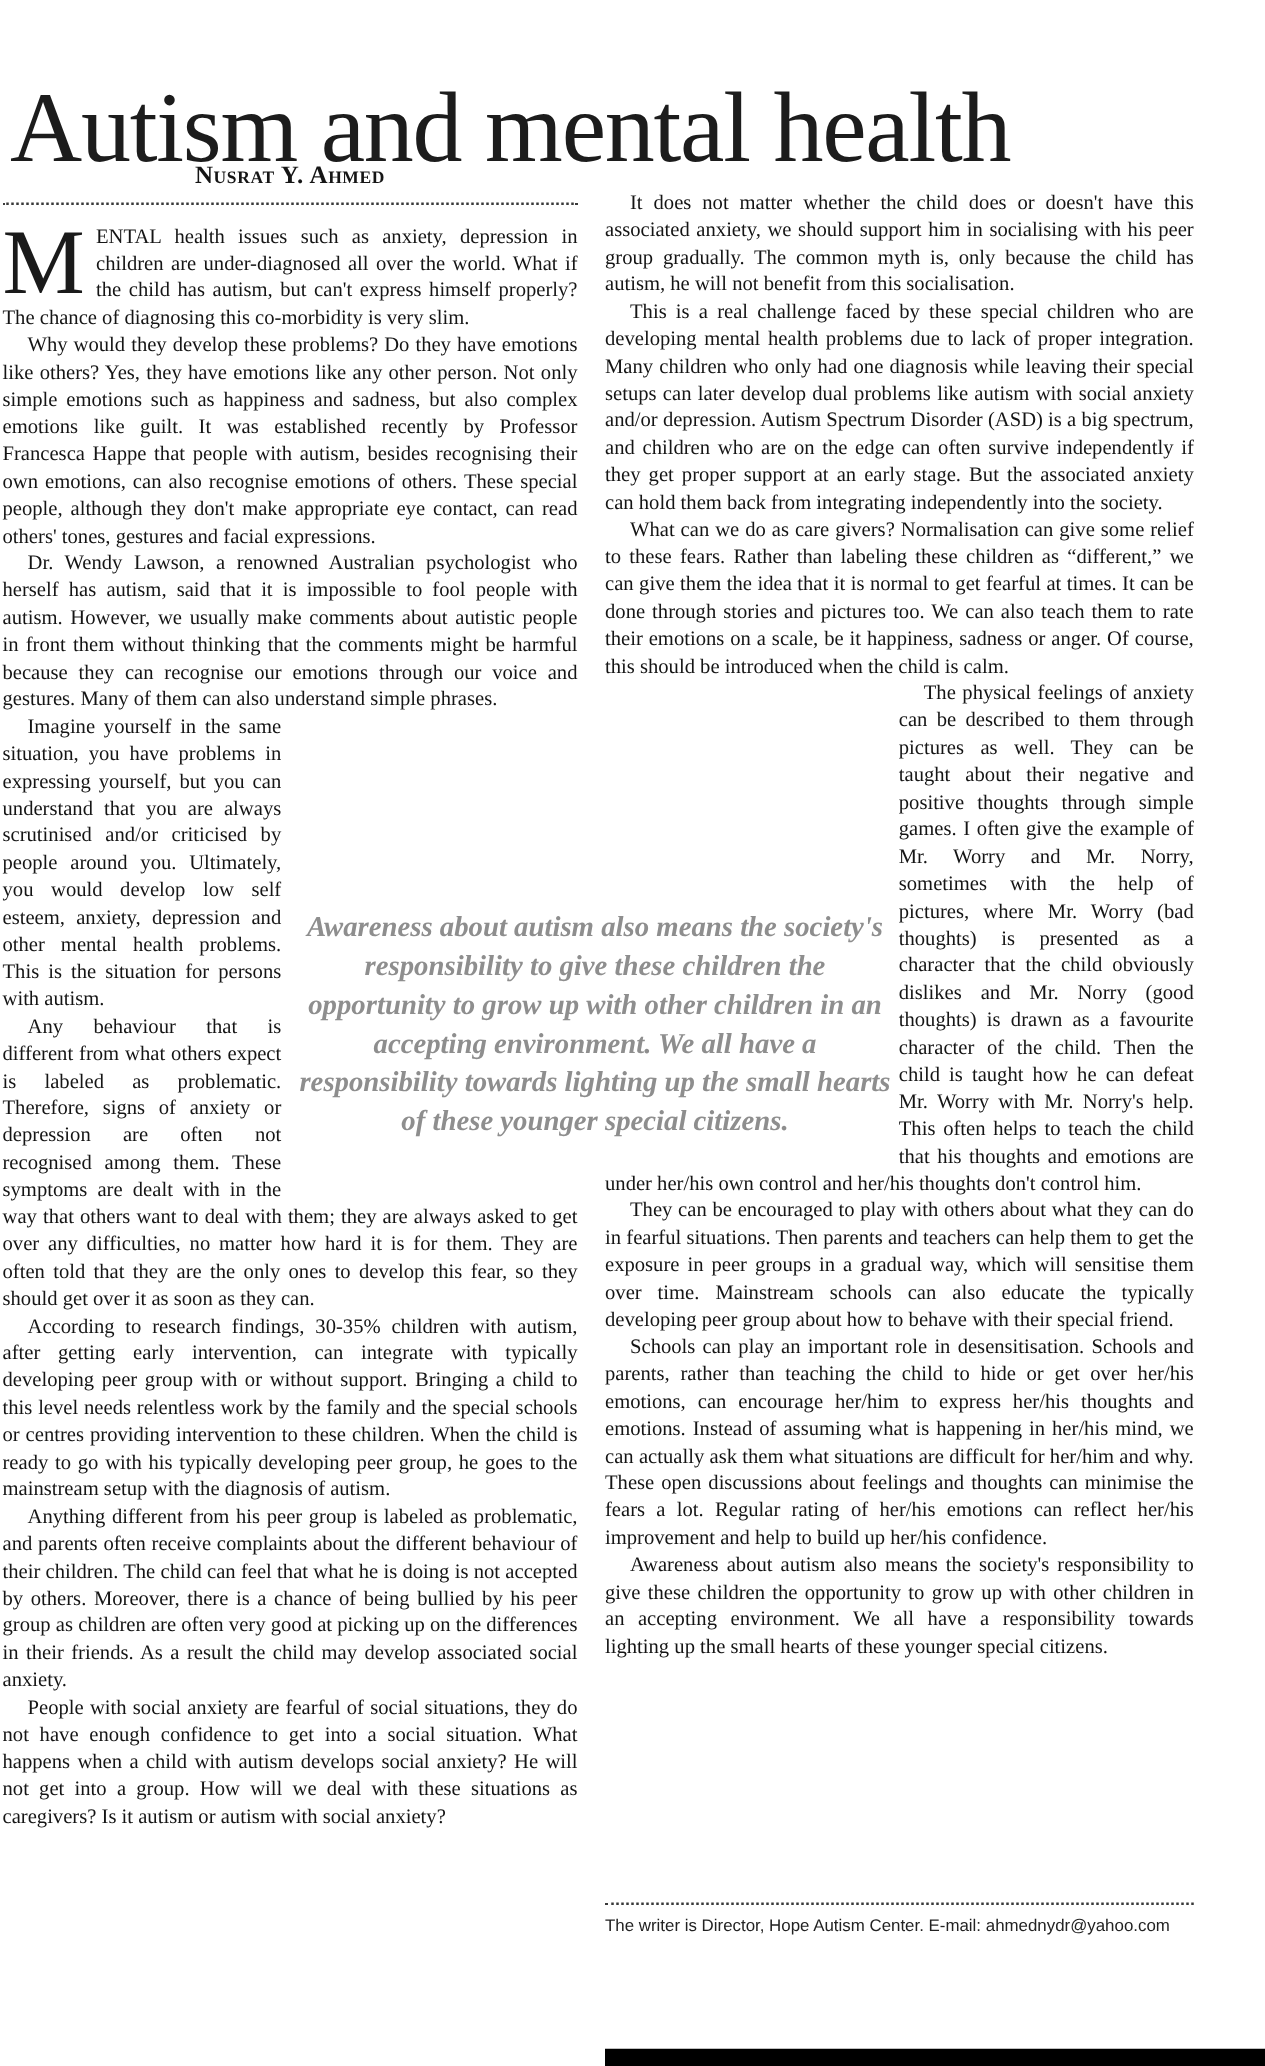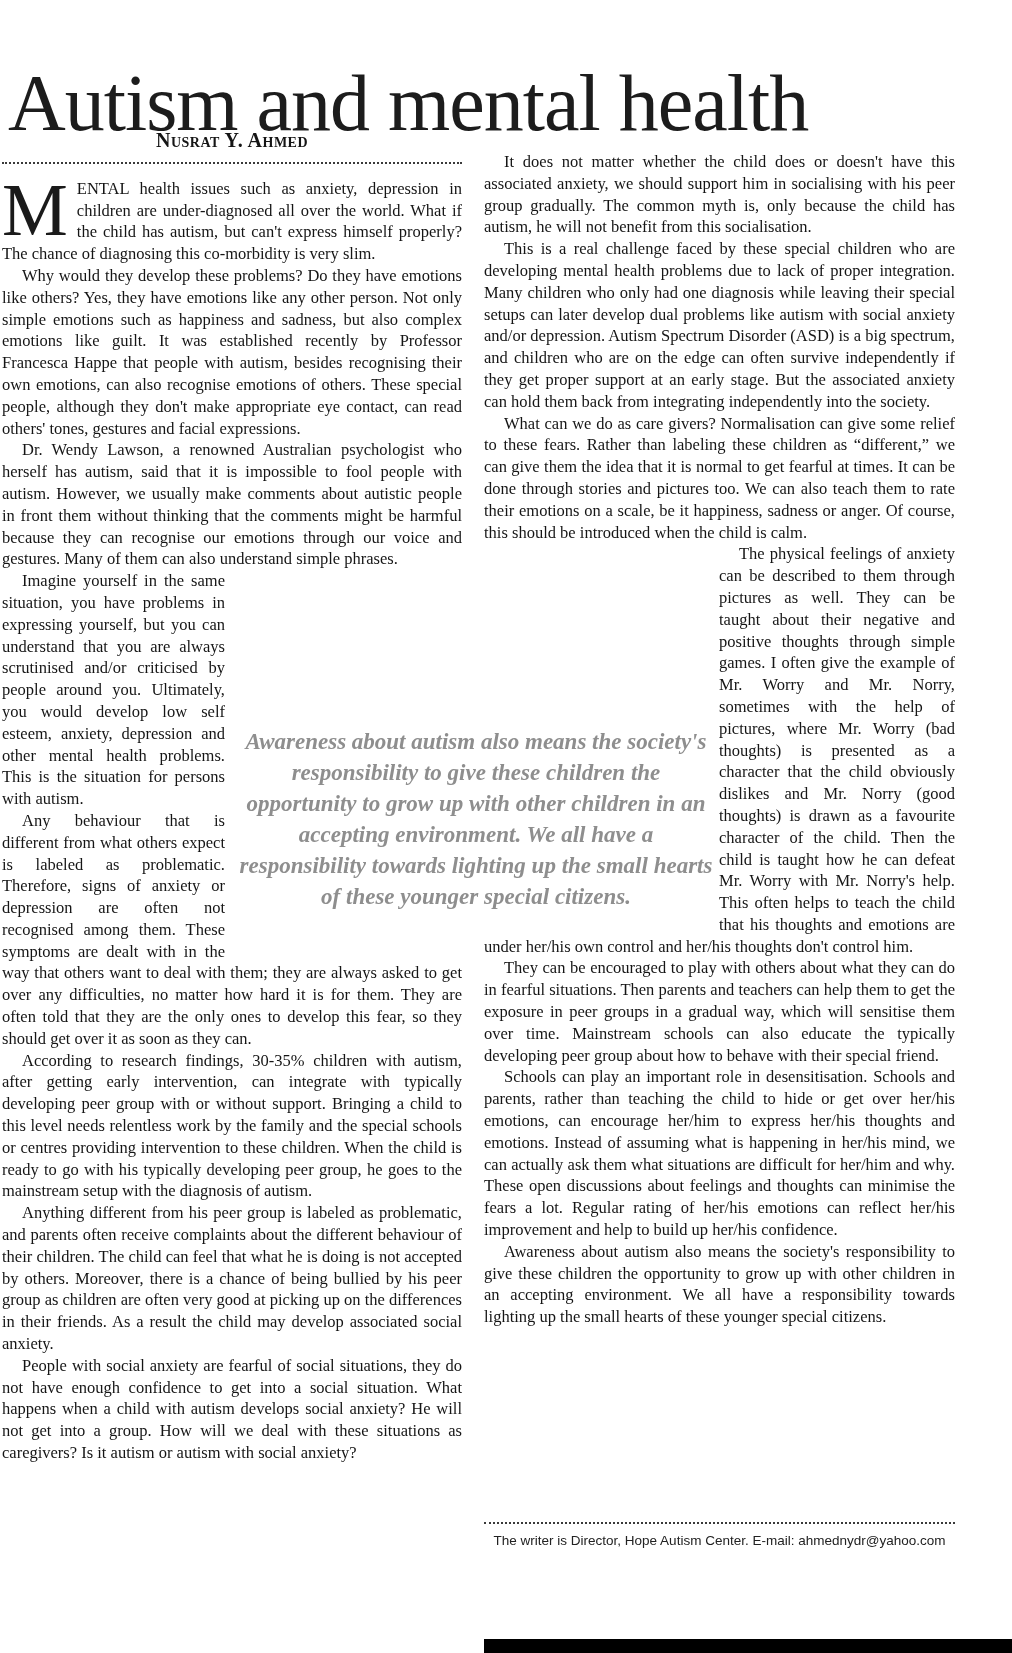--- a/index.html
+++ b/index.html
@@ -61,21 +61,21 @@
     left: 237px;
     top: 726px;
     width: 478px;
     text-align: center;
     font-size: 23px;
     font-weight: bold;
     font-style: italic;
     color: #8e8e8e;
     line-height: 31px;
   }
-  .footer { position: absolute; left: 484px; top: 1522px; width: 471px; text-align: center; }
+  .footer { position: absolute; left: 484px; top: 1522px; width: 471px; }
   .footer .rule { margin-bottom: 9px; }
   .footer-text {
     font-family: "Liberation Sans", sans-serif;
     font-size: 13.5px;
     color: #222222;
   }
   .bottom-bar {
     position: absolute;
     left: 484px;
     right: 0;

